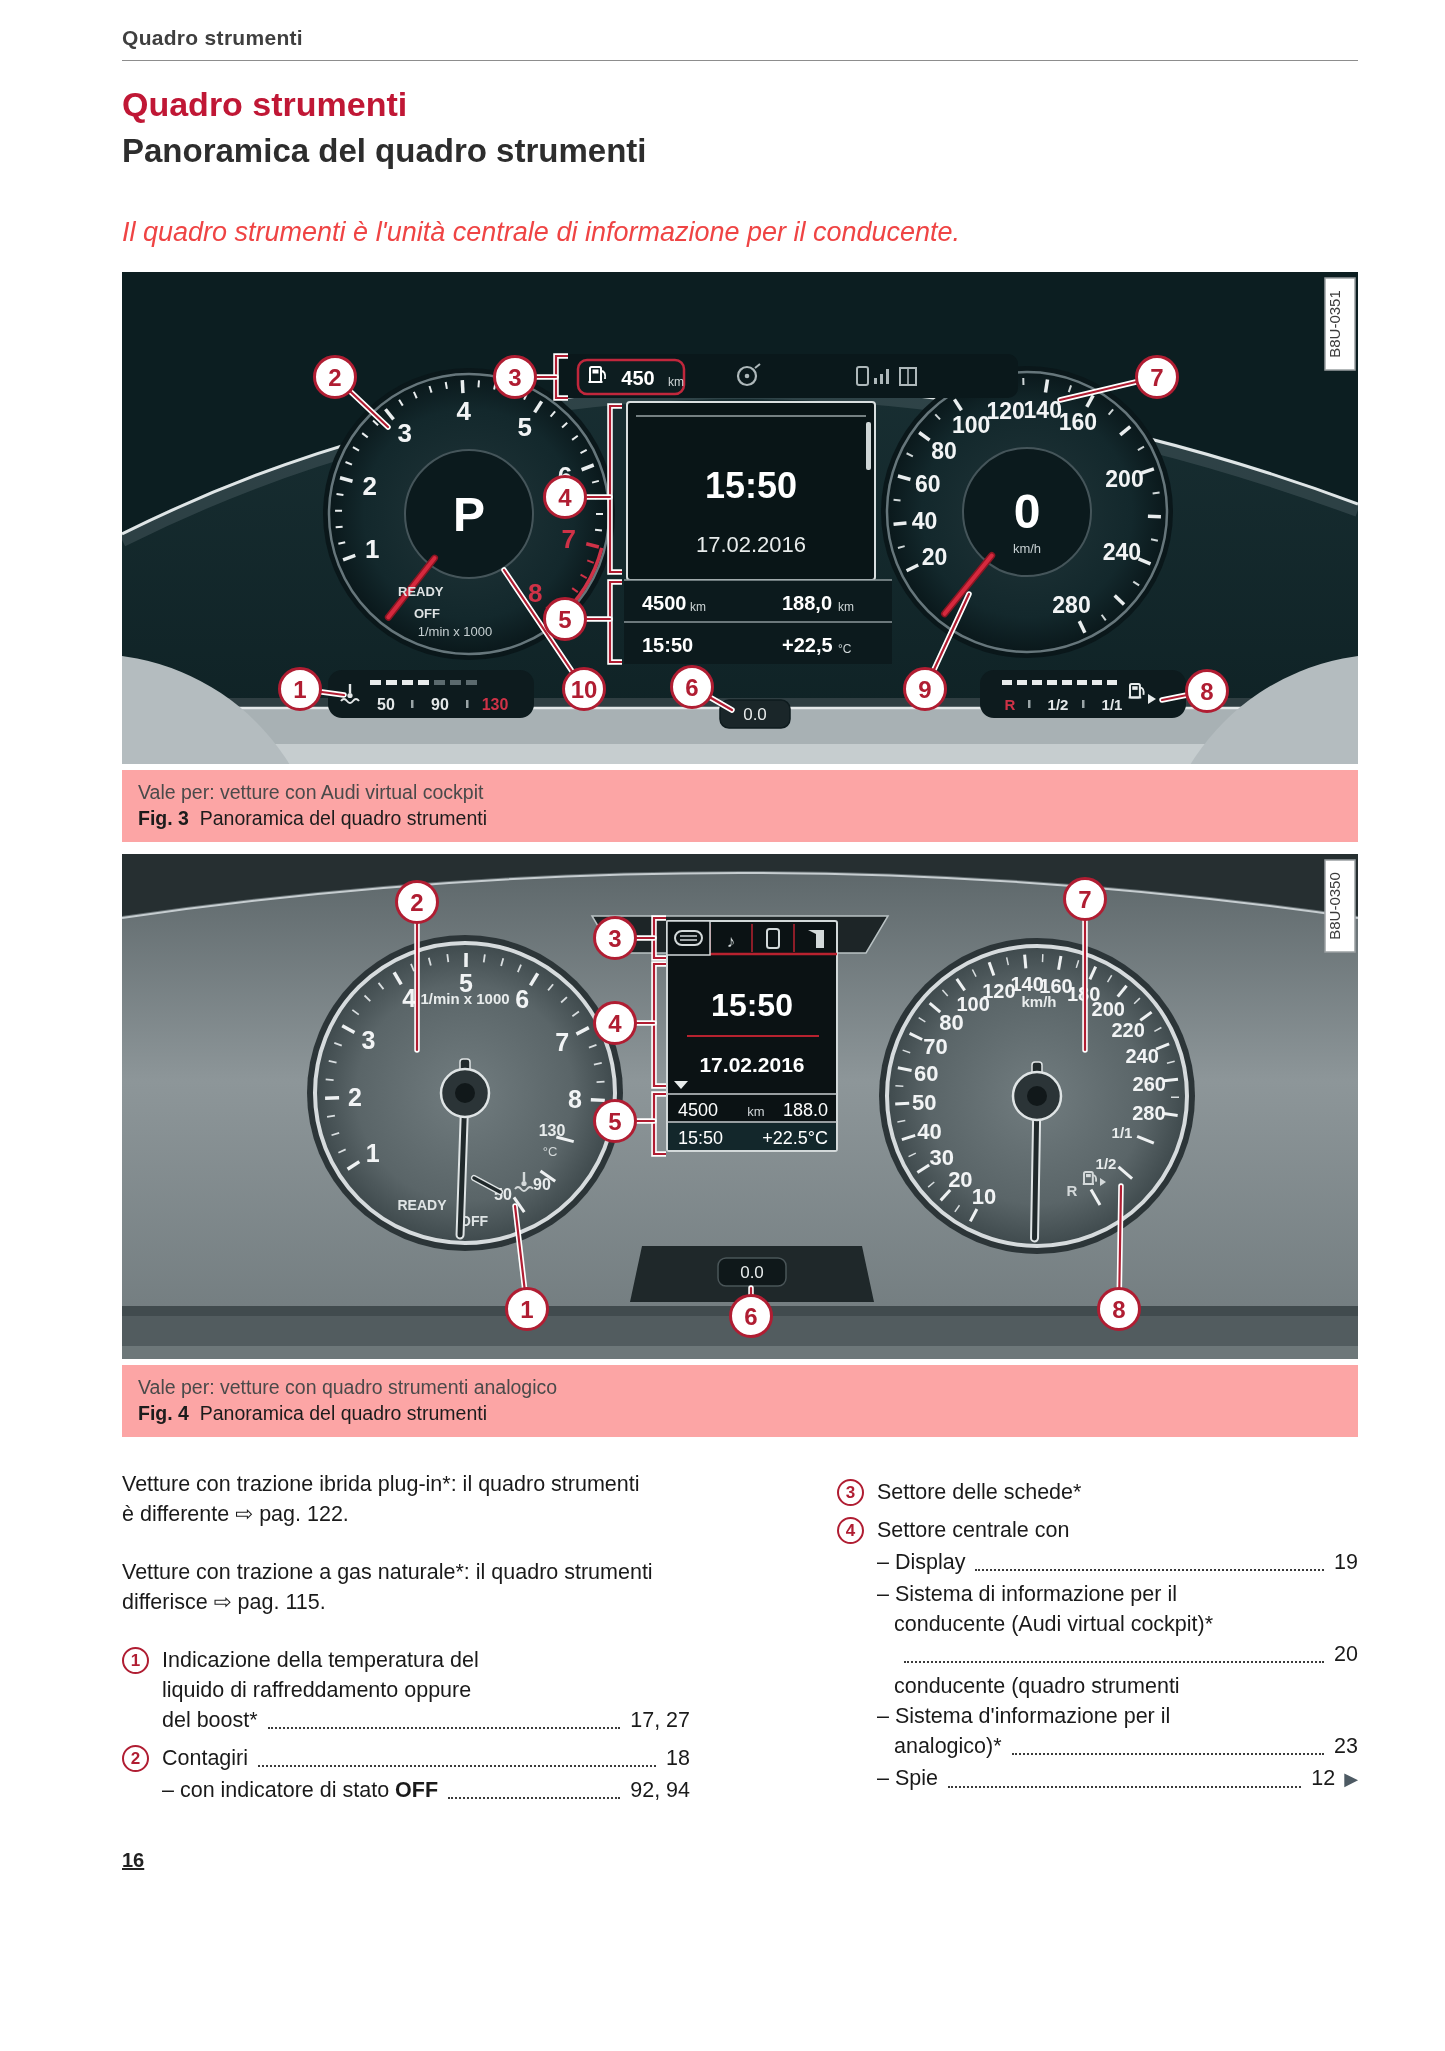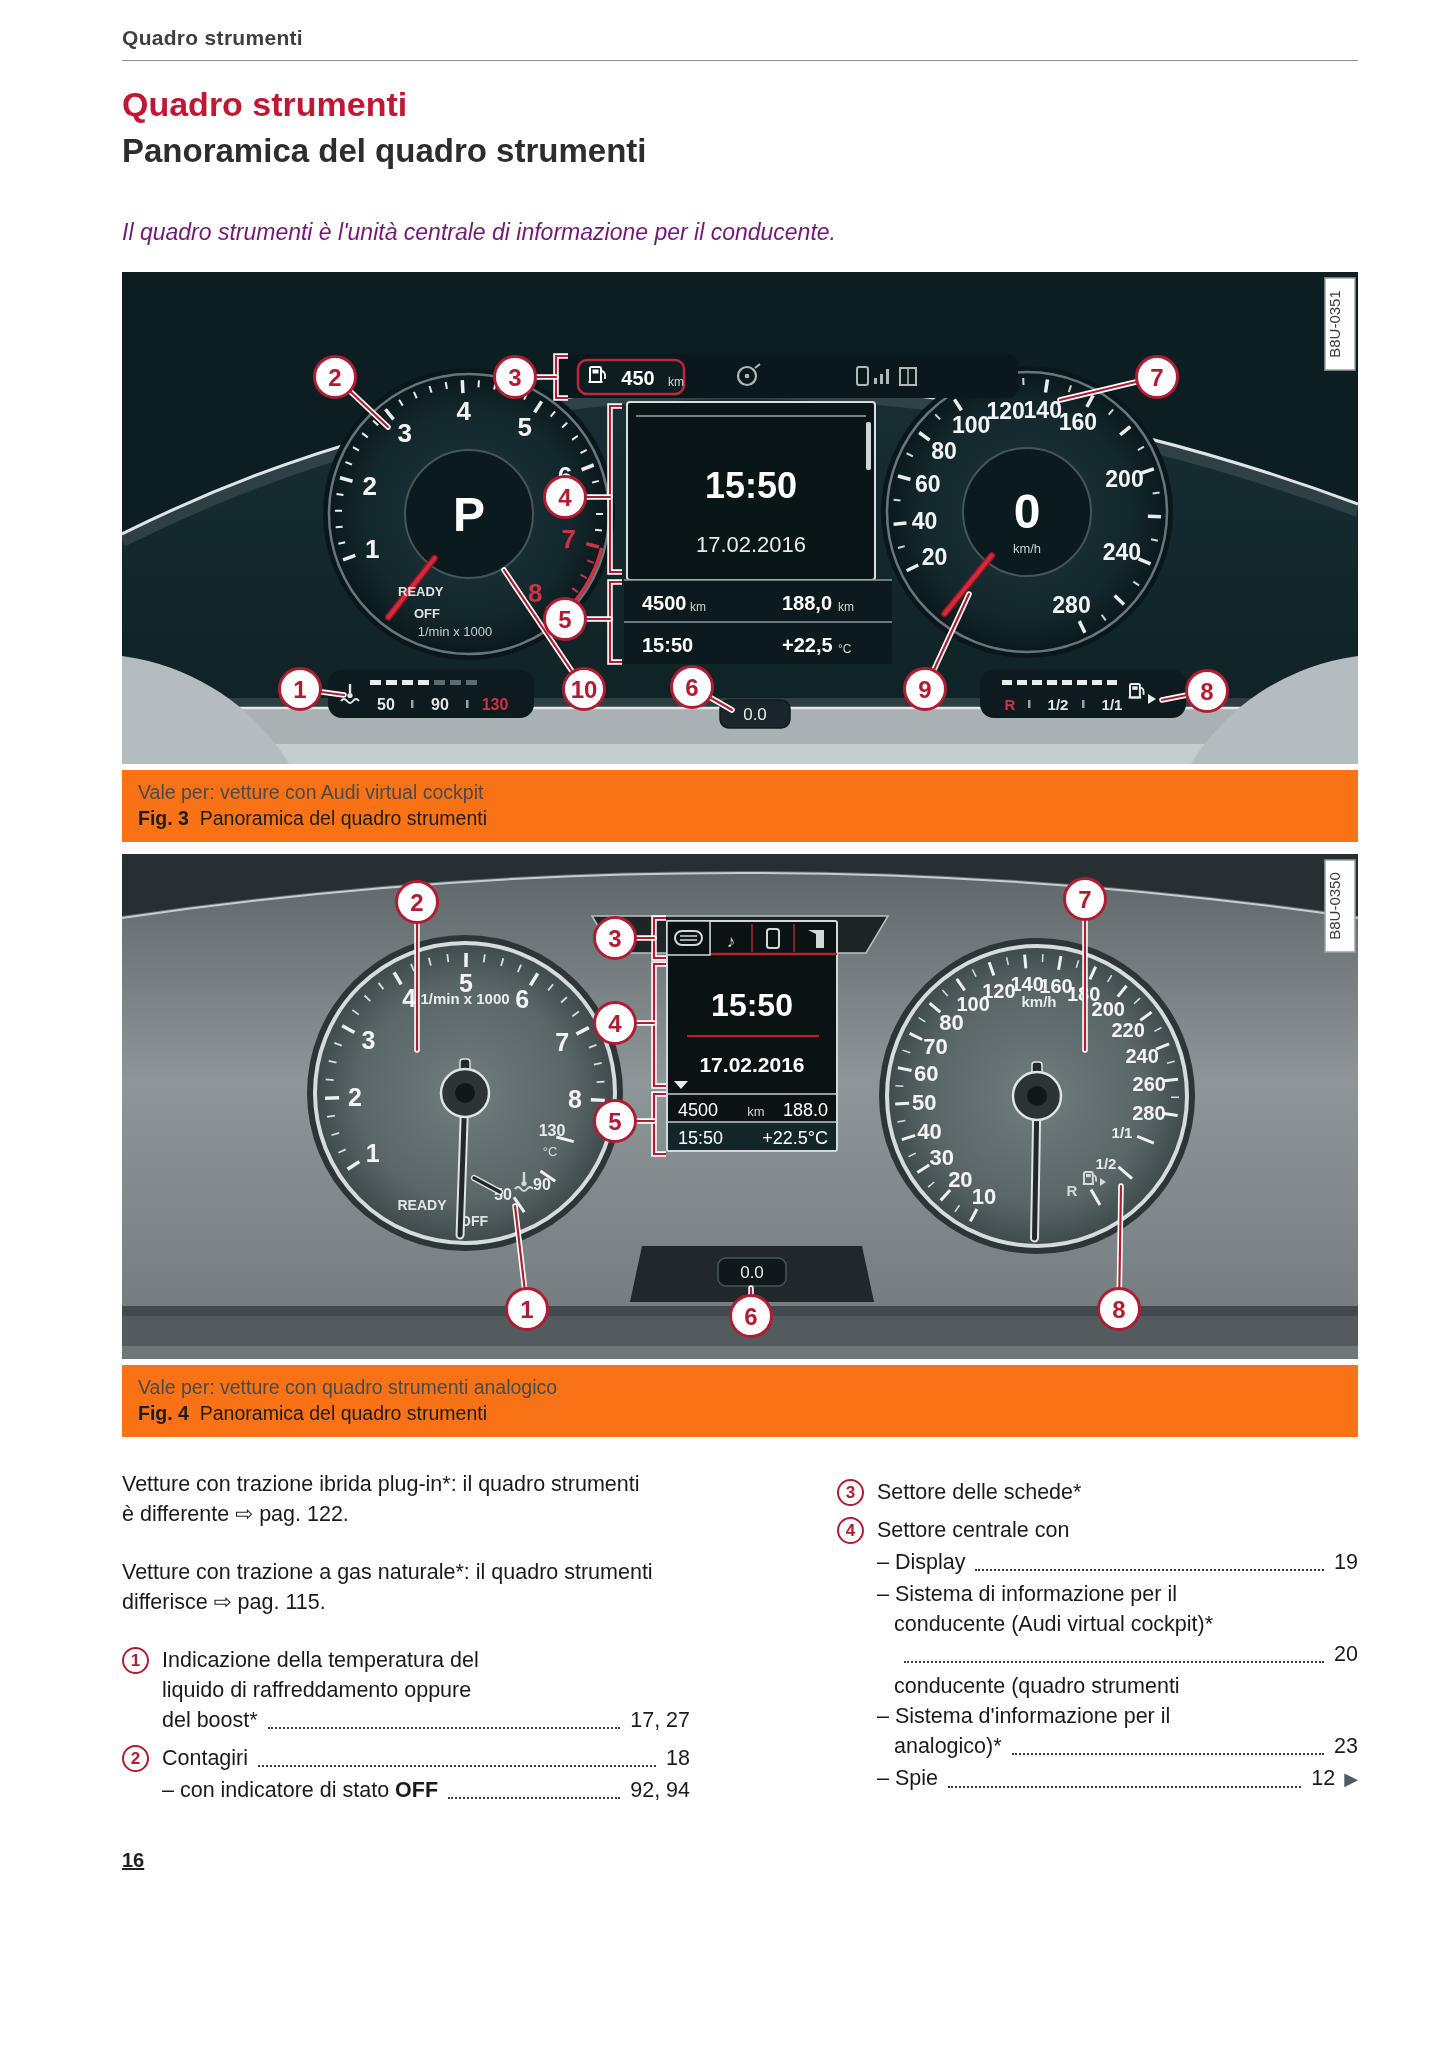--- a/index.html
+++ b/index.html
@@ -3,24 +3,24 @@
 <meta charset="utf-8">
 <style>
   html,body{margin:0;padding:0;background:#ffffff;}
   .page{position:relative;width:1320px;height:2051px;background:#fff;overflow:hidden;
         font-family:"Liberation Sans",sans-serif;color:#1a1a1a;
         padding:26px 134px 0 75px;box-sizing:border-box;margin-left:47px;}
   .running-head{font-size:21px;font-weight:bold;color:#3f3f3f;letter-spacing:.3px;}
   .head-rule{border:none;border-top:1.6px solid #8d8d8d;margin:10px 0 0 0;width:1236px;}
   h1.title{margin:24px 0 0 0;font-size:34px;line-height:38px;font-weight:bold;color:#c01735;}
   h2.subtitle{margin:8px 0 0 0;font-size:33px;line-height:40px;font-weight:bold;color:#2d2d2d;}
-  .lead{margin:46px 0 0 0;font-size:23px;line-height:31px;font-style:italic;color:#701a75;}
+  .lead{margin:46px 0 0 0;font-size:27px;line-height:31px;font-style:italic;color:#ef4444;}
   .fig{position:relative;width:1236px;margin:24px 0 0 0;background:#102326;}
   .fig svg{display:block;}
-  .caption{width:1236px;background:#f97316;margin-top:6px;padding:9px 28px 11px 16px;box-sizing:border-box;}
+  .caption{width:1236px;background:#fca5a5;margin-top:6px;padding:9px 28px 11px 16px;box-sizing:border-box;}
   .cap-validity{font-size:19.5px;line-height:26px;color:#4a4a4a;}
   .cap-main{font-size:19.5px;line-height:26px;color:#1c1c1c;}
   .cap-fig{font-weight:bold;}
   .cols{width:1236px;display:flex;justify-content:space-between;margin-top:32px;}
   .col-left{width:568px;}
   .col-right{width:521px;}
   .para{margin:0 0 28px 0;font-size:21.5px;line-height:30px;max-width:532px;}
   .ref{}
   .item{display:flex;gap:13px;margin-top:8px;}
   .marker{flex:0 0 27px;width:27px;height:27px;border:2.4px solid #b01d32;border-radius:50%;

